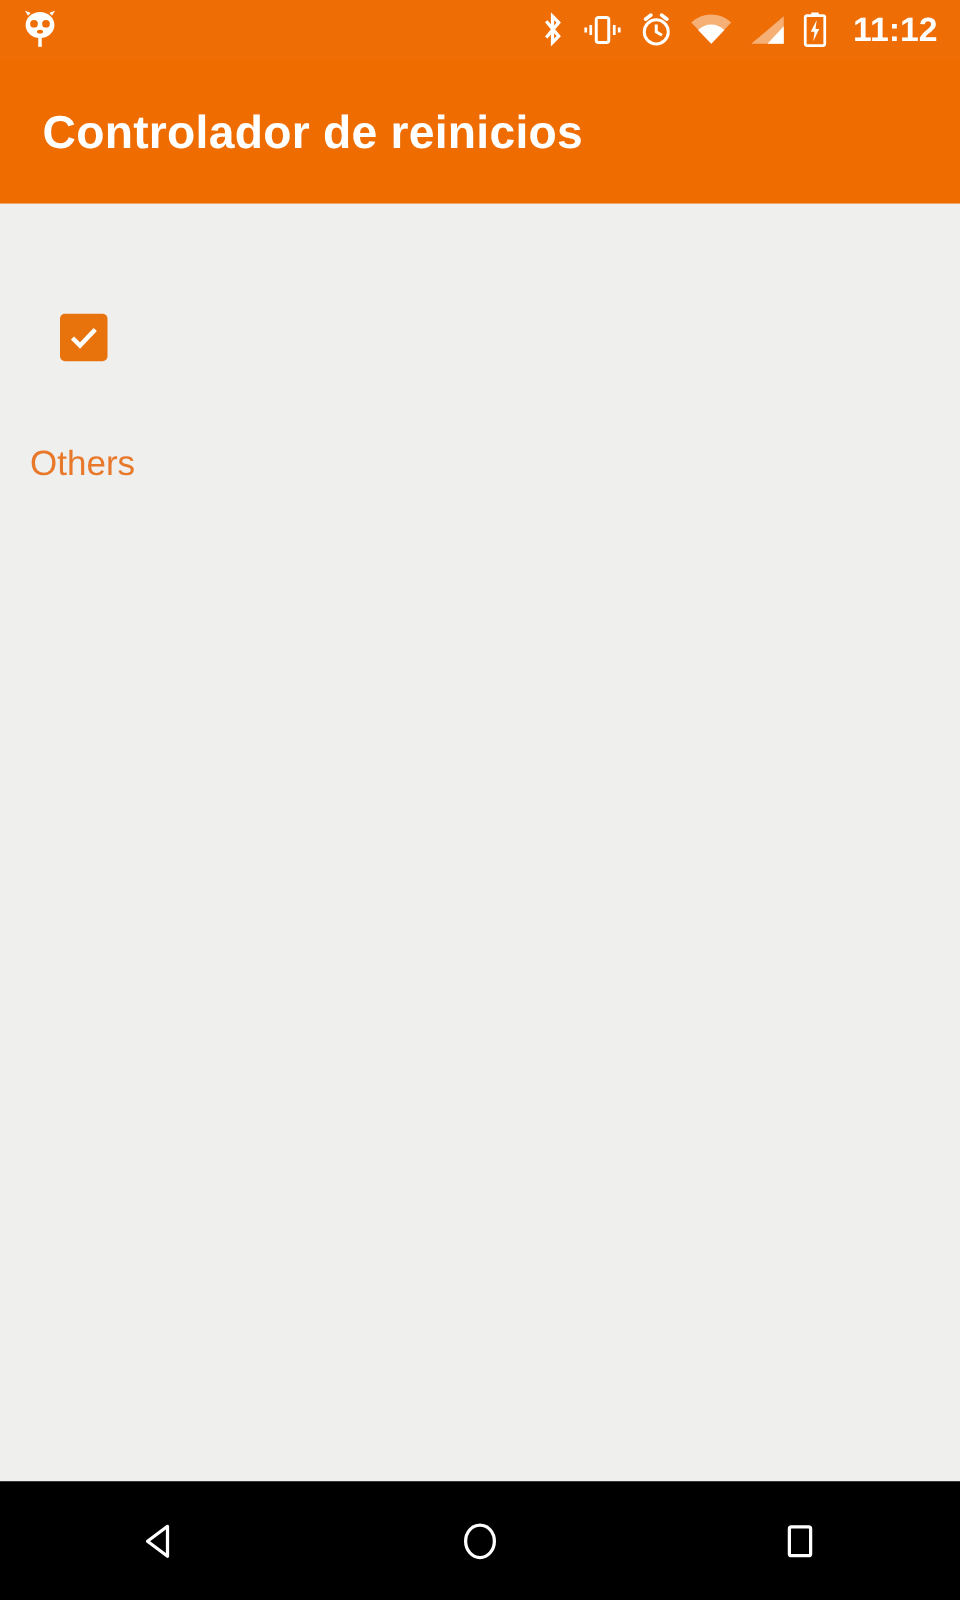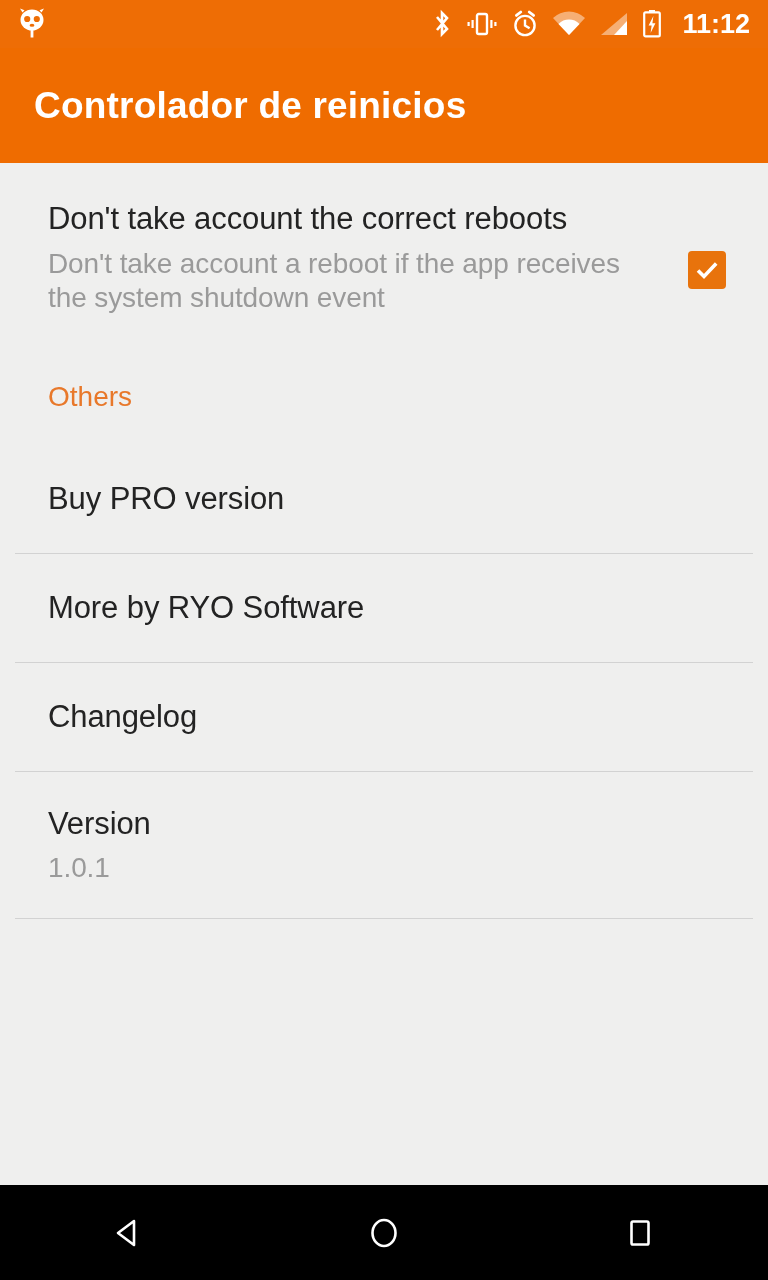--- a/index.html
+++ b/index.html
@@ -55,21 +55,21 @@
   }
   .checkbox {
     width:38px; height:38px; border-radius:4px;
     background:#e8730c; margin-top:52px; margin-right:12px;
     flex:0 0 auto; display:flex; align-items:center; justify-content:center;
   }
   .checkbox svg { display:block; }
 
   .section-header {
     color:#e8782a; font-size:28px;
-    padding:66px 0 0 48px; letter-spacing:0px;
+    padding:66px 0 0 24px; letter-spacing:0px;
   }
 
   .pref-list { margin-top:32px; }
   .pref-item {
     padding:0 48px; height:108px;
     display:flex; flex-direction:column; justify-content:center;
   }
   .pref-item.tall { height:146px; }
   .pref-item-title {
     font-size:31px; color:#232323; line-height:1.2;
@@ -159,59 +159,31 @@
     </div>
   </div>
 
   <div class="app-bar">
     <span class="app-bar-title">Controlador de reinicios</span>
   </div>
 
   <div class="content">
 
     <div class="pref-checkbox-row">
-      <div class="pref-text">
-        <div class="pref-title">Don't take account the correct reboots</div>
-        <div class="pref-summary">Don't take account a reboot if the app receives the system shutdown event</div>
-      </div>
       <div class="checkbox">
         <span>
           <svg width="28" height="28" viewBox="0 0 28 28">
             <path d="M5 14.4 L11 20.4 L23.2 7.6" fill="none" stroke="#ffffff" stroke-width="3.6" stroke-linecap="butt" stroke-linejoin="miter"></path>
           </svg>
         </span>
       </div>
     </div>
 
     <div class="section-header">Others</div>
 
-    <div class="pref-list">
-
-      <div class="pref-item">
-        <div class="pref-item-title">Buy PRO version</div>
-      </div>
-      <div class="divider"></div>
-
-      <div class="pref-item">
-        <div class="pref-item-title">More by RYO Software</div>
-      </div>
-      <div class="divider"></div>
-
-      <div class="pref-item">
-        <div class="pref-item-title">Changelog</div>
-      </div>
-      <div class="divider"></div>
-
-      <div class="pref-item tall">
-        <div class="pref-item-title">Version</div>
-        <div class="pref-item-summary">1.0.1</div>
-      </div>
-      <div class="divider"></div>
-
-    </div>
   </div>
 
   <div class="nav-bar">
     <div class="nav-btn">
       <span>
         <svg width="44" height="44" viewBox="0 0 44 44">
           <path d="M28 10 L12 22 L28 34 Z" fill="none" stroke="#ffffff" stroke-width="2.6" stroke-linejoin="round"></path>
         </svg>
       </span>
     </div>

